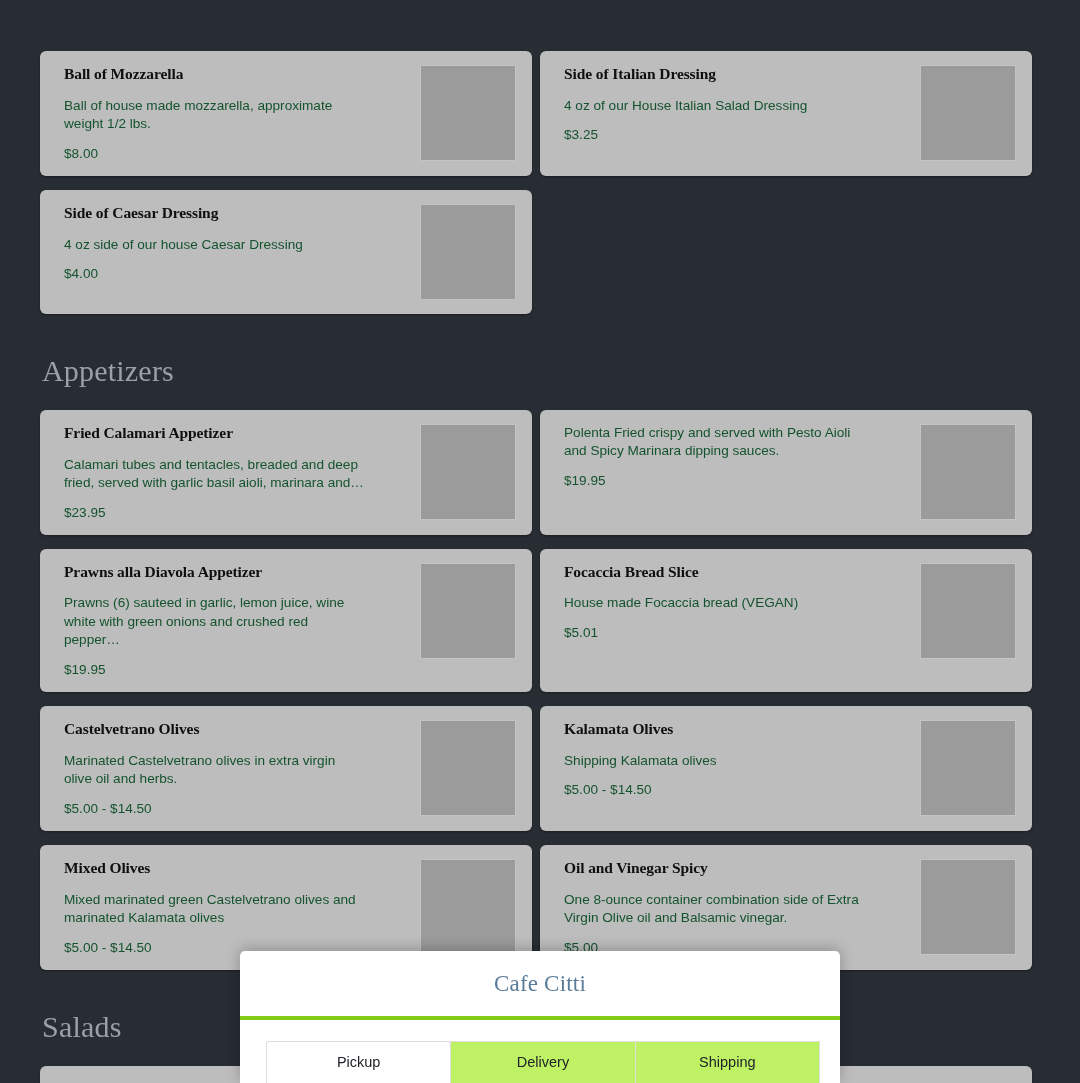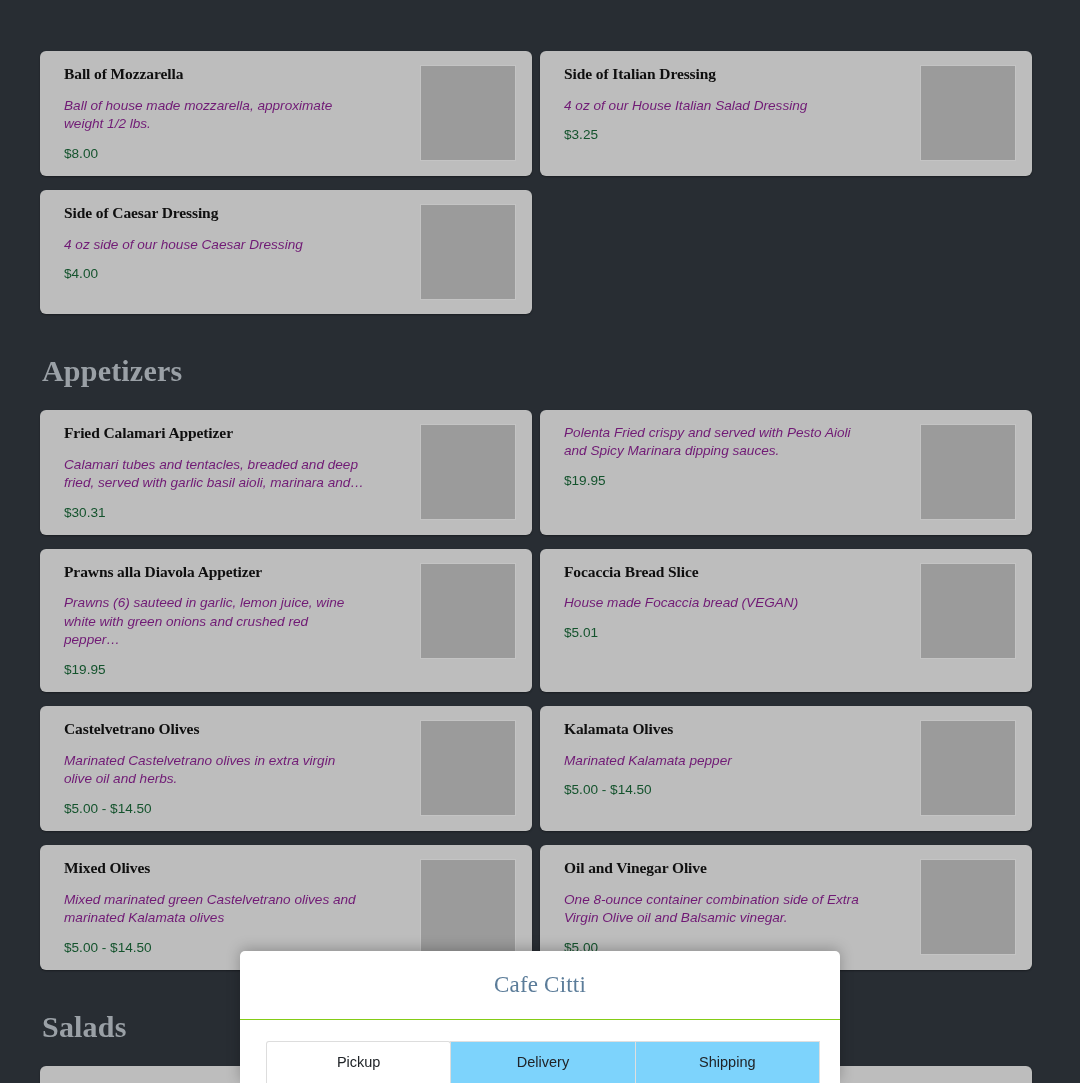--- a/index.html
+++ b/index.html
@@ -60,46 +60,45 @@
     font-weight: bold;
     font-size: 15.5px;
     color: #0f0f0f;
     line-height: 1.2;
     letter-spacing: -0.1px;
     margin-bottom: 13px;
   }
 
   .card-desc {
     font-size: 13.6px;
-    color: #701a75;
+    color: #14532d;
     line-height: 18.5px;
     margin-bottom: 12px;
     max-width: 340px;
-    font-style: italic;
   }
 
   .card-price {
     font-size: 13.6px;
     color: #14532d;
     line-height: 1.2;
   }
 
   .card-thumb {
     flex: 0 0 auto;
     width: 96px;
     height: 96px;
     background: #9b9b9b;
     border: 1px solid #c4c4c4;
   }
 
   
   .section-heading {
     font-family: "Liberation Serif", serif;
     font-size: 30px;
-    font-weight: bold;
+    font-weight: normal;
     color: #9aa0a6;
     letter-spacing: 0.2px;
     margin: 26px 0 22px 2px;
     width: 100%;
   }
 
   .spacer-full { width: 100%; }
 
   
   .modal-overlay {
@@ -122,21 +121,21 @@
     box-shadow: 0 -2px 14px rgba(0,0,0,.25);
     pointer-events: auto;
     overflow: hidden;
   }
 
   .modal-header {
     height: 69px;
     display: flex;
     align-items: center;
     justify-content: center;
-    border-bottom: 1px solid #84cc16;
+    border-bottom: 4px solid #84cc16;
   }
 
   .modal-title {
     font-family: "Liberation Serif", serif;
     font-size: 23px;
     color: #5b7c99;
     letter-spacing: 0.2px;
   }
 
   .modal-tabs {
@@ -144,21 +143,21 @@
     padding: 21px 20px 0 20px;
     height: 63px;
   }
 
   .tab {
     flex: 1 1 0;
     text-align: center;
     font-size: 14.5px;
     color: #202428;
     padding: 13px 0 14px 0;
-    background: #7dd3fc;
+    background: #bef264;
     border: 1px solid #dfdfdf;
     border-bottom: none;
     margin-left: -1px;
     line-height: 1;
   }
 
   .tab:first-child { margin-left: 6px; }
 
   .tab.active {
     background: #ffffff;
@@ -207,21 +206,21 @@
     </div>
 
     <div class="spacer-full"></div>
 
     <h2 class="section-heading">Appetizers</h2>
 
     <div class="card">
       <div class="card-body">
         <div class="card-title">Fried Calamari Appetizer</div>
         <div class="card-desc">Calamari tubes and tentacles, breaded and deep fried, served with garlic basil aioli, marinara and…</div>
-        <div class="card-price">$30.31</div>
+        <div class="card-price">$23.95</div>
       </div>
       <div class="card-thumb"></div>
     </div>
 
     <div class="card">
       <div class="card-body">
         <div class="card-desc">Polenta Fried crispy and served with Pesto Aioli and Spicy Marinara dipping sauces.</div>
         <div class="card-price">$19.95</div>
       </div>
       <div class="card-thumb"></div>
@@ -250,38 +249,38 @@
         <div class="card-title">Castelvetrano Olives</div>
         <div class="card-desc">Marinated Castelvetrano olives in extra virgin olive oil and herbs.</div>
         <div class="card-price">$5.00 - $14.50</div>
       </div>
       <div class="card-thumb"></div>
     </div>
 
     <div class="card">
       <div class="card-body">
         <div class="card-title">Kalamata Olives</div>
-        <div class="card-desc">Marinated Kalamata pepper</div>
+        <div class="card-desc">Shipping Kalamata olives</div>
         <div class="card-price">$5.00 - $14.50</div>
       </div>
       <div class="card-thumb"></div>
     </div>
 
     <div class="card">
       <div class="card-body">
         <div class="card-title">Mixed Olives</div>
         <div class="card-desc">Mixed marinated green Castelvetrano olives and marinated Kalamata olives</div>
         <div class="card-price">$5.00 - $14.50</div>
       </div>
       <div class="card-thumb"></div>
     </div>
 
     <div class="card">
       <div class="card-body">
-        <div class="card-title">Oil and Vinegar Olive</div>
+        <div class="card-title">Oil and Vinegar Spicy</div>
         <div class="card-desc">One 8-ounce container combination side of Extra Virgin Olive oil and Balsamic vinegar.</div>
         <div class="card-price">$5.00</div>
       </div>
       <div class="card-thumb"></div>
     </div>
 
     <div class="spacer-full"></div>
 
     <h2 class="section-heading">Salads</h2>
 

